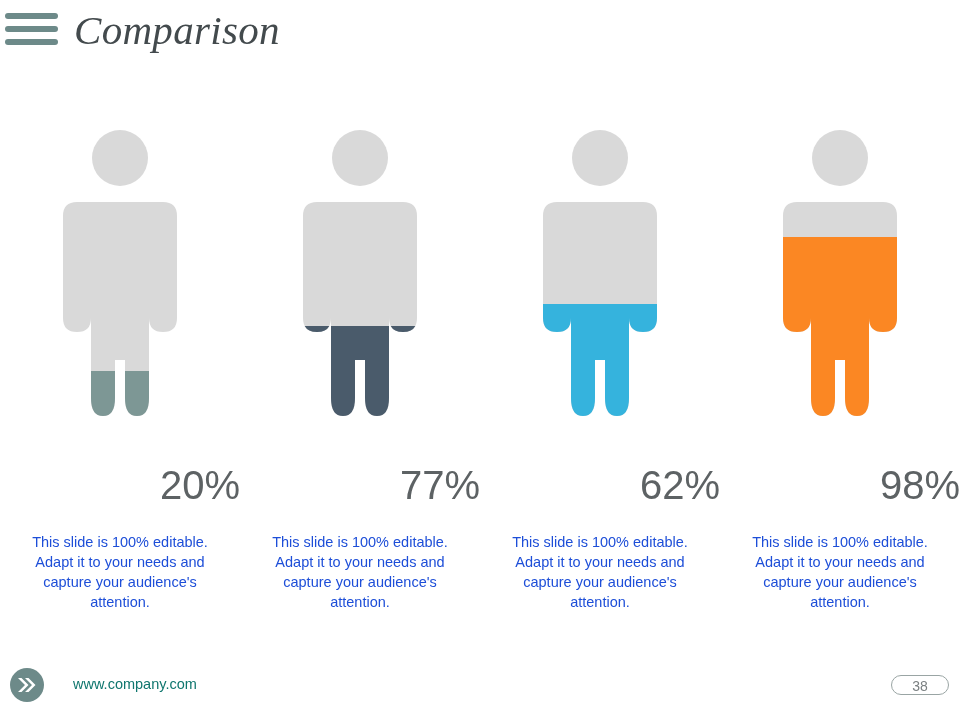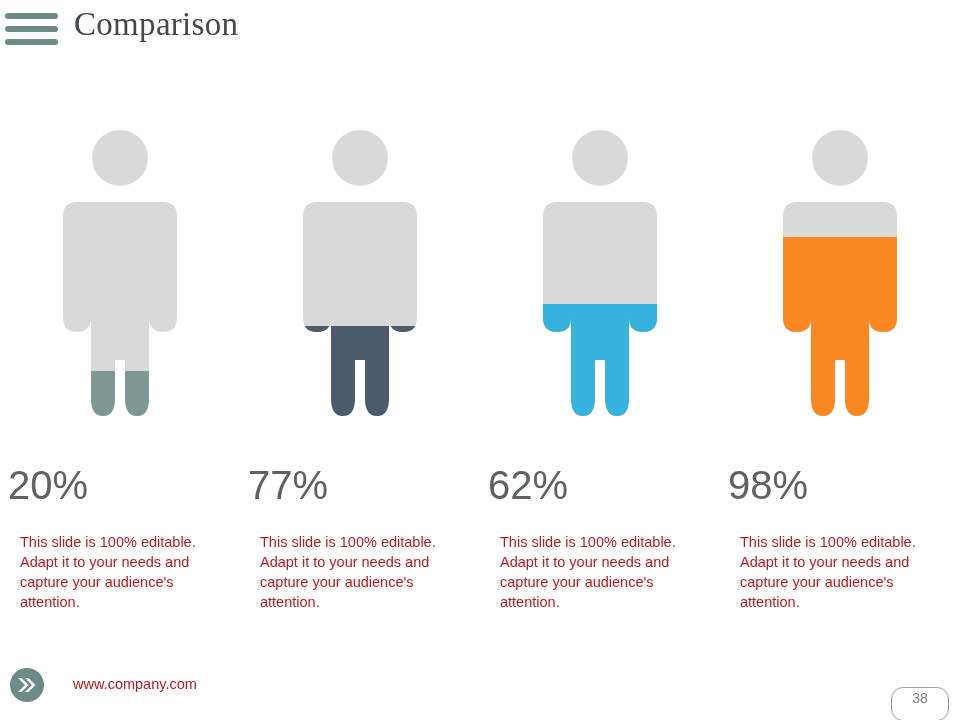--- a/index.html
+++ b/index.html
@@ -40,24 +40,25 @@
   }
   .hamburger .bar.b1 { top: 0px; }
   .hamburger .bar.b2 { top: 13px; }
   .hamburger .bar.b3 { top: 26px; }
 
   .page-title {
     position: absolute;
     left: 74px;
     top: 6px;
     font-family: "Liberation Serif", serif;
-    font-size: 33px;
+    font-size: 41px;
     color: #434a4d;
     letter-spacing: 0.3px;
     white-space: nowrap;
+    font-style: italic;
   }
 
   
   .columns {
     position: absolute;
     left: 0;
     top: 130px;
     width: 960px;
     height: 490px;
     display: flex;
@@ -90,38 +91,39 @@
   }
   .fig-fill svg {
     display: block;
     position: absolute;
     left: 0;
   }
 
   
   .percent {
     position: absolute;
-    left: 8px;
+    left: 0;
     top: 333px;
     width: 240px;
-    text-align: left;
+    text-align: right;
     font-size: 40px;
     color: #5d6264;
     font-family: "Liberation Sans", sans-serif;
   }
 
   
   .desc {
     position: absolute;
     left: 20px;
     top: 402px;
     width: 200px;
+    text-align: center;
     font-size: 14.5px;
     line-height: 20px;
-    color: #b91c1c;
+    color: #1d4ed8;
   }
 
   
   .footer {
     position: absolute;
     left: 0;
     top: 648px;
     width: 960px;
     height: 72px;
   }
@@ -137,36 +139,35 @@
   .footer-logo svg {
     position: absolute;
     left: 7px;
     top: 8px;
   }
   .footer-url {
     position: absolute;
     left: 73px;
     top: 28px;
     font-size: 14.5px;
-    color: #b91c1c;
+    color: #0f766e;
   }
   .page-badge {
     position: absolute;
     left: 891px;
     top: 27px;
     width: 58px;
-    height: 34px;
+    height: 20px;
     border: 1px solid #9aa5a4;
     border-radius: 12px;
     box-sizing: border-box;
     text-align: center;
     line-height: 21px;
     font-size: 14px;
     color: #7b8082;
-    margin-top: 12px;
   }
 </style>
 </head>
 <body>
 
 <div class="header">
   <div class="hamburger">
     <div class="bar b1"></div>
     <div class="bar b2"></div>
     <div class="bar b3"></div>

